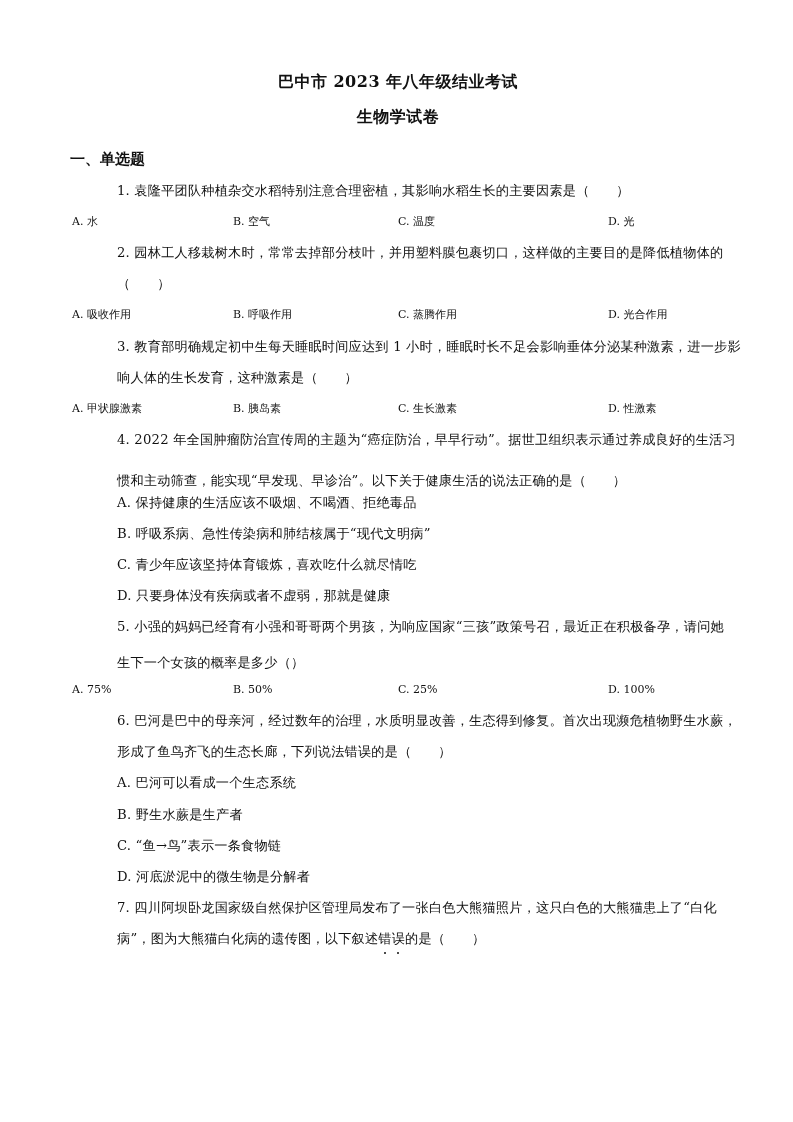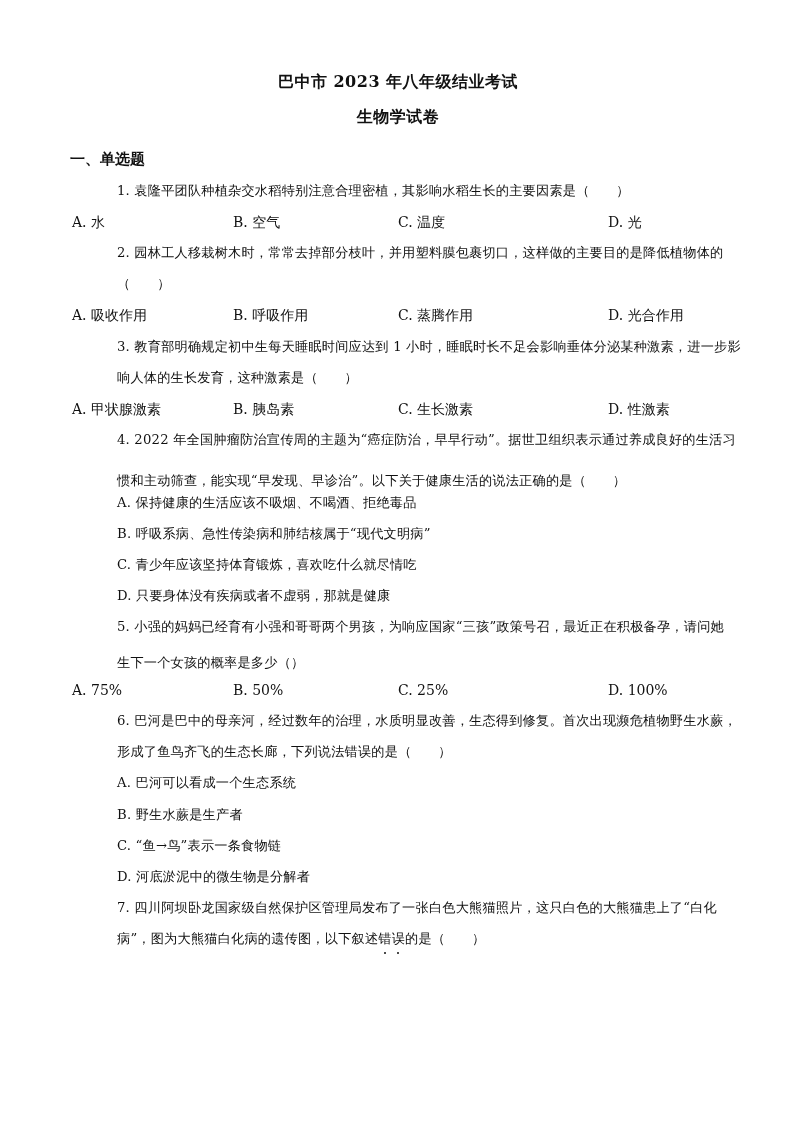--- a/index.html
+++ b/index.html
@@ -48,21 +48,21 @@
     line-height: 18px;
     white-space: nowrap;
     letter-spacing: 0.2px;
     margin-left: 45px;
   }
   .opts {
     position: absolute;
     left: 0;
     width: 652px;
     height: 18px;
-    font-size: 14px;
+    font-size: 11px;
     line-height: 18px;
   }
   .opt {
     position: absolute;
     top: 0;
     white-space: nowrap;
   }
   .opt.a { left: 0; }
   .opt.b { left: 161px; }
   .opt.c { left: 326px; }

